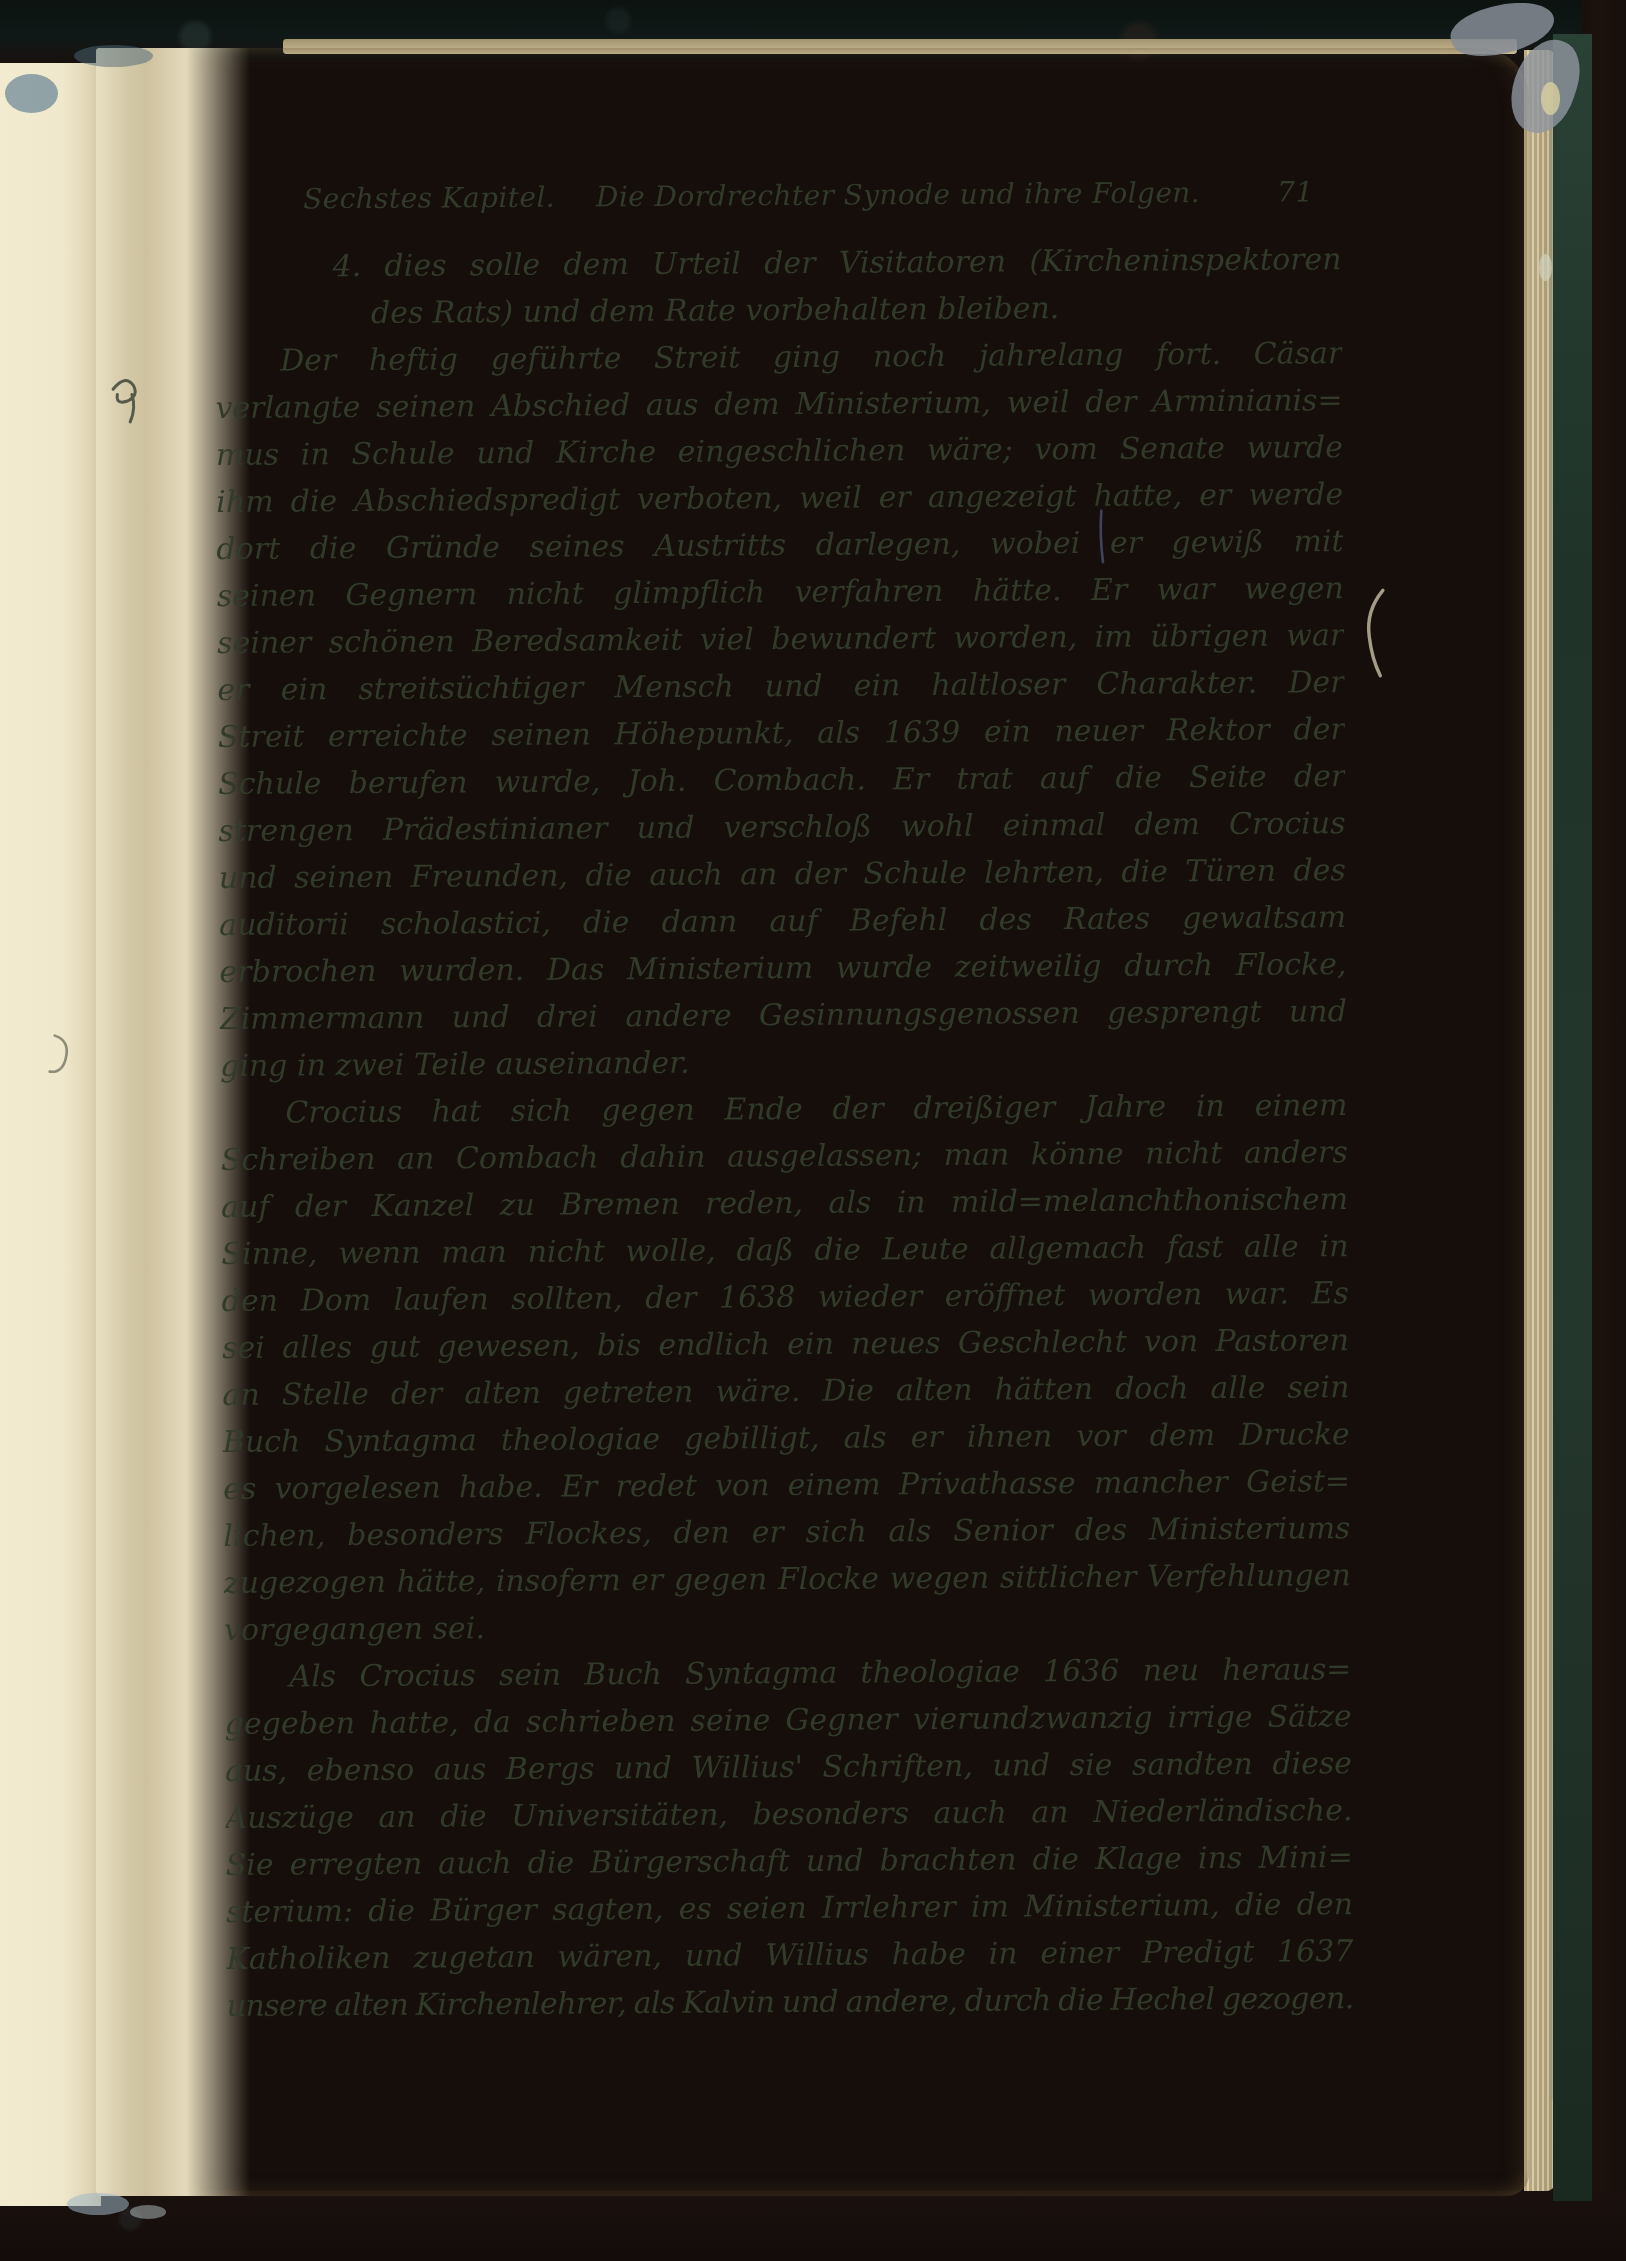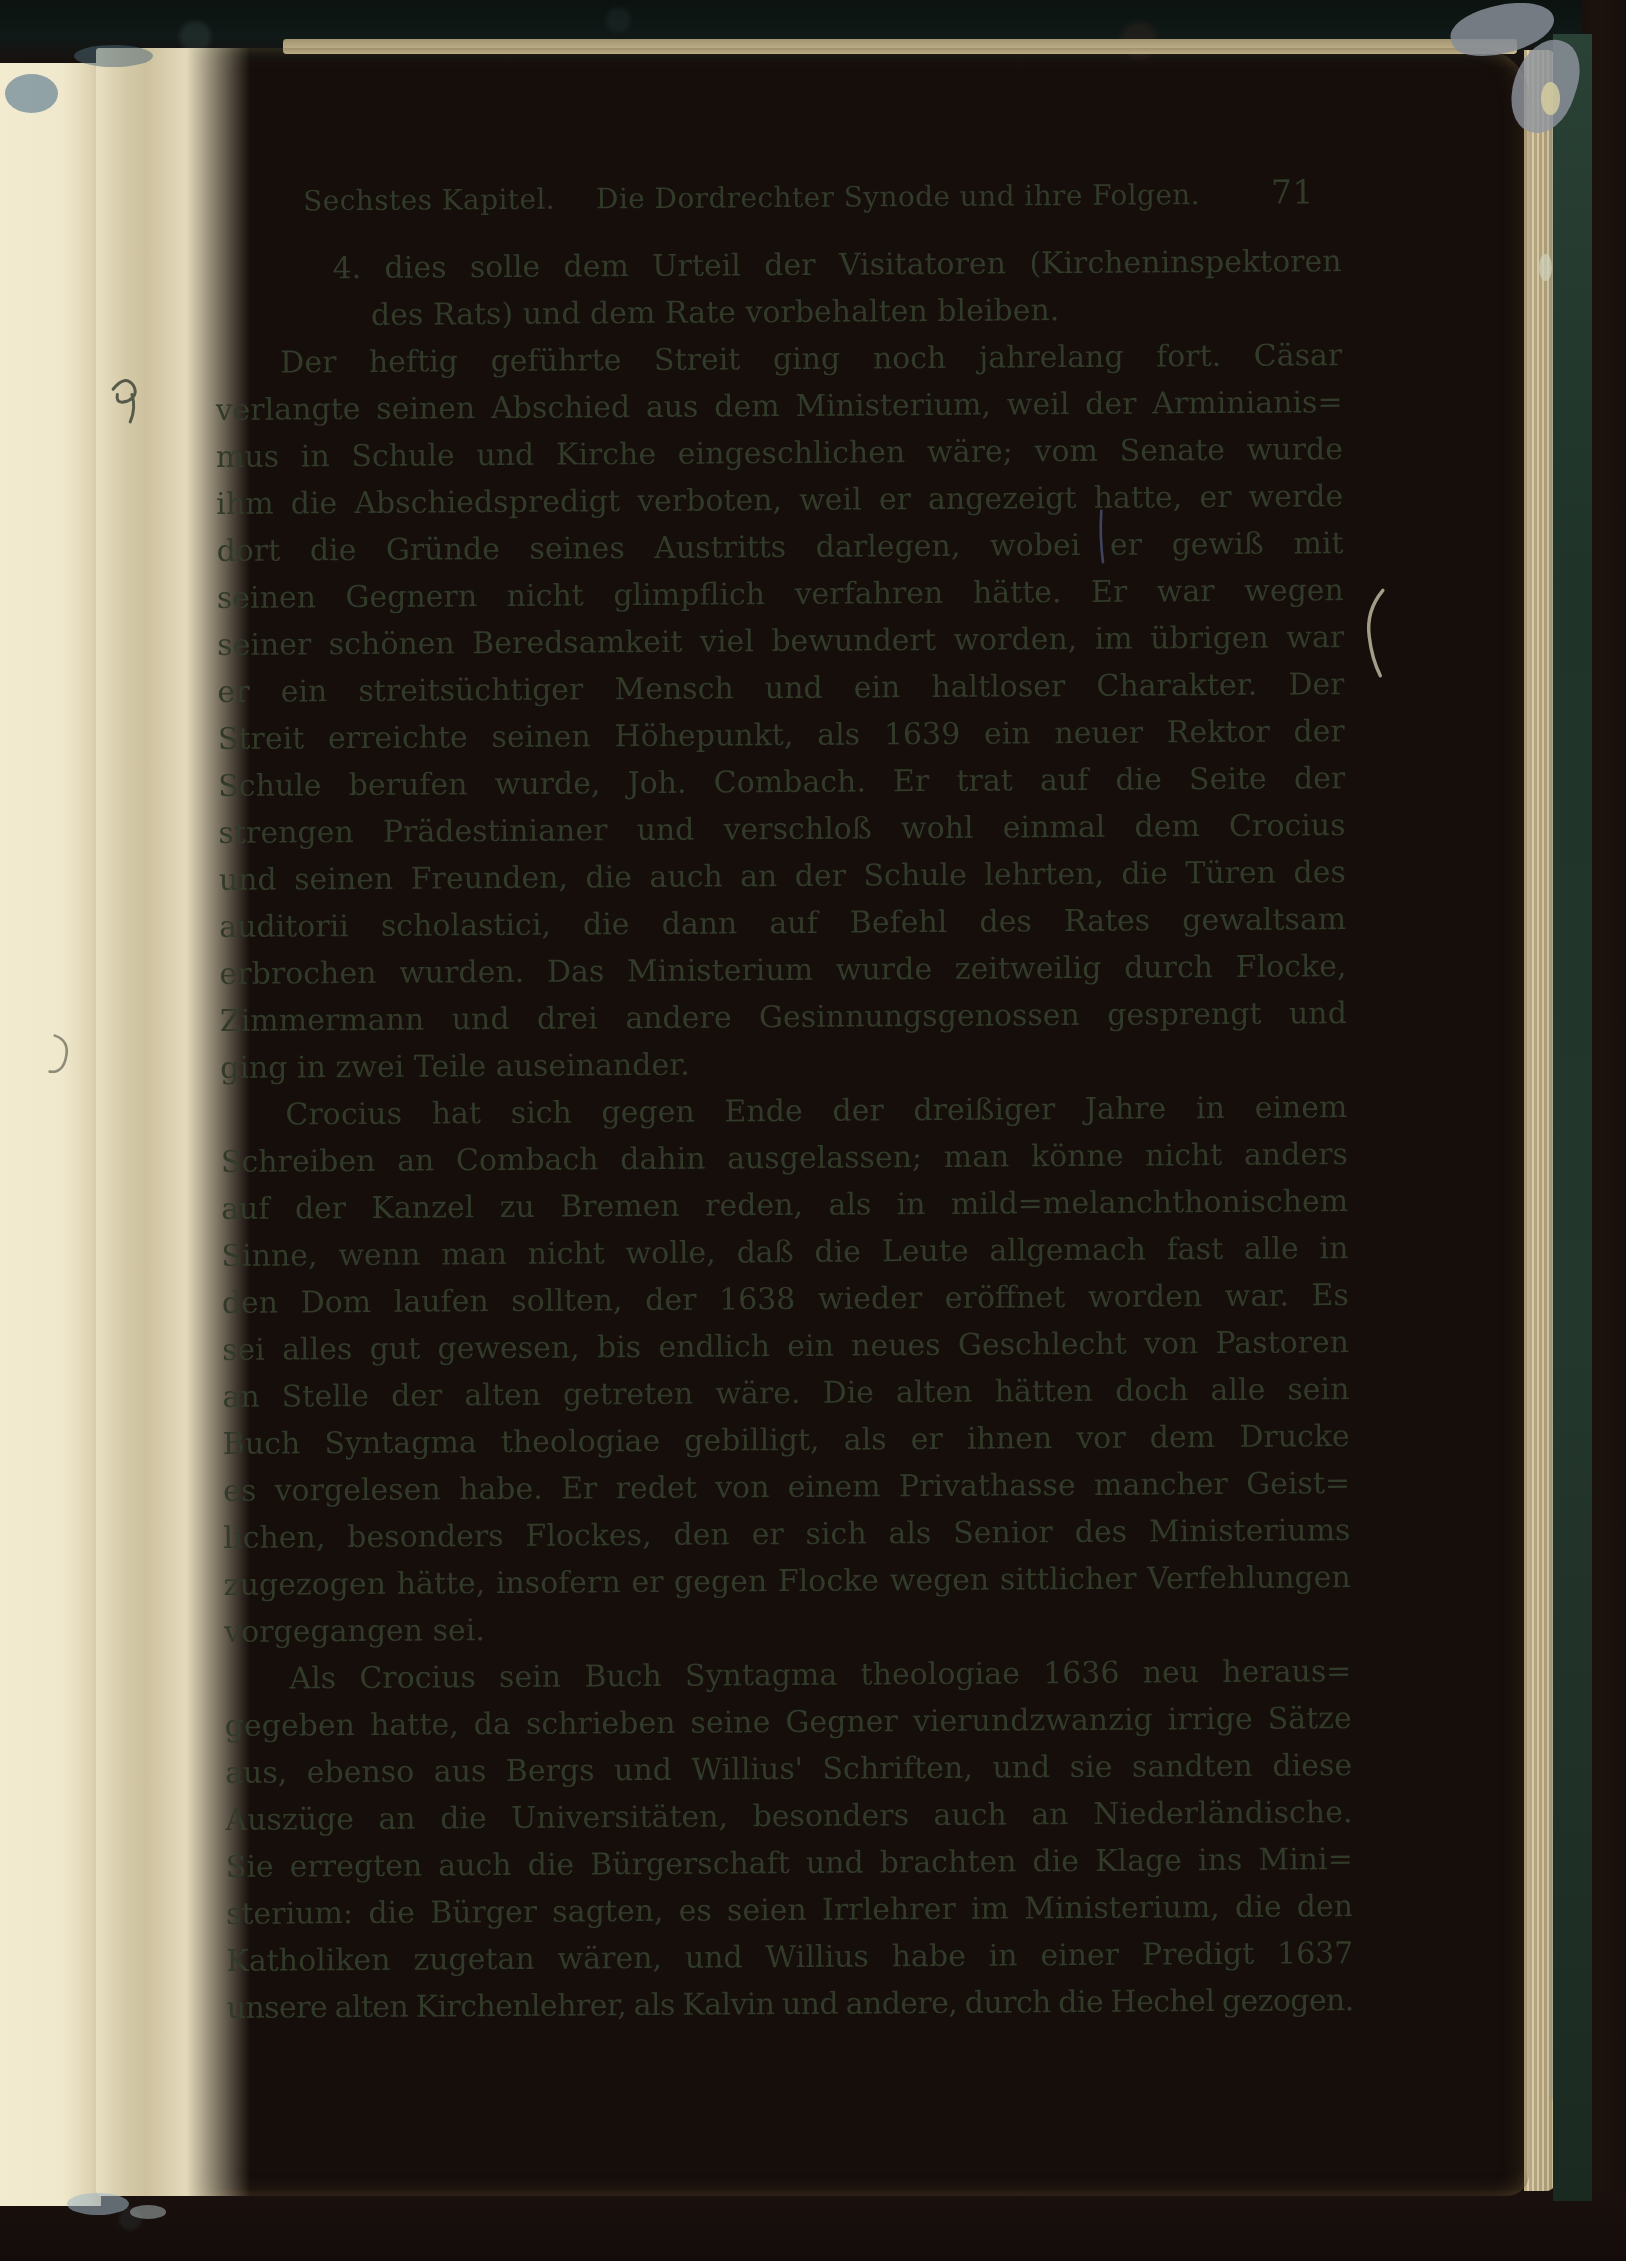--- a/index.html
+++ b/index.html
@@ -1,21 +1,21 @@
 <!DOCTYPE html>
 <html style="font-size:13.7px"><head>
 <meta charset="utf-8">
 <style>
   html,body{margin:0;padding:0;}
   body{
     width:1627px;height:2261px;position:relative;overflow:hidden;
     background:#150e0b;
     font-family:"DejaVu Serif","Liberation Serif",serif;
   }
-  .scene{position:absolute;inset:0;}
+  .scene{position:absolute;inset:0;font-style:italic;}
 
   
   .cover-top{
     position:absolute;left:0;top:0;width:100%;height:67px;
     background:
       radial-gradient(circle at 12% 55%, rgba(90,120,115,.18) 0 12px, transparent 19px),
       radial-gradient(circle at 38% 30%, rgba(70,100,95,.14) 0 8.6px, transparent 15.4px),
       radial-gradient(circle at 70% 60%, rgba(60,40,35,.35) 0 13.7px, transparent 22px),
       linear-gradient(180deg,#0b1210 0%,#101917 55%,#190f0c 100%);
   }
@@ -81,21 +81,21 @@
     transform:rotate(-0.4deg);transform-origin:0 0;
     color:#323b29;
   }
   .runhead{
     display:flex;align-items:baseline;
     font-size:28px;line-height:34px;letter-spacing:0.4px;
     margin-bottom:26px;
   }
   .runhead .chapter{margin-left:89px;}
   .runhead .title{margin-left:41px;}
-  .runhead .pagenum{margin-left:auto;margin-right:27.4px;font-size:33px;}
+  .runhead .pagenum{margin-left:auto;margin-right:27.4px;font-size:28px;}
 
   .bodytext{font-size:30px;line-height:47px;}
   .line{
     text-align:justify;text-align-last:justify;
     overflow:hidden;white-space:nowrap;
   }
   .line.endline{text-align-last:left;}
   .line.indent{text-indent:65px;}
   .line.hang{padding-left:118px;}
   .line.cont{padding-left:156px;}

